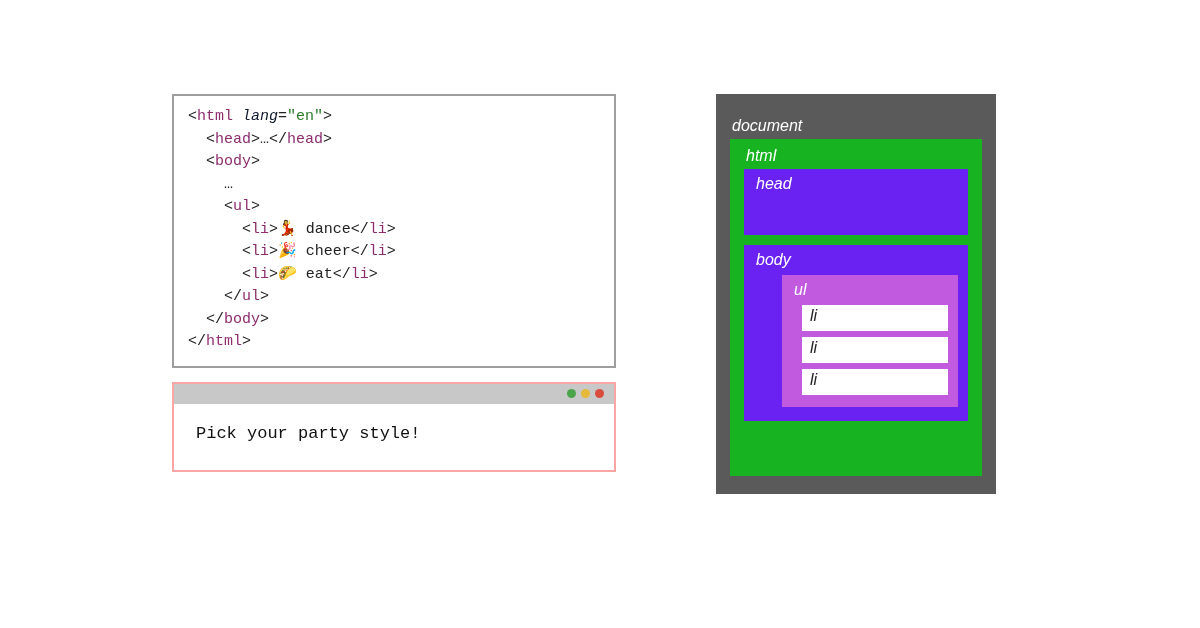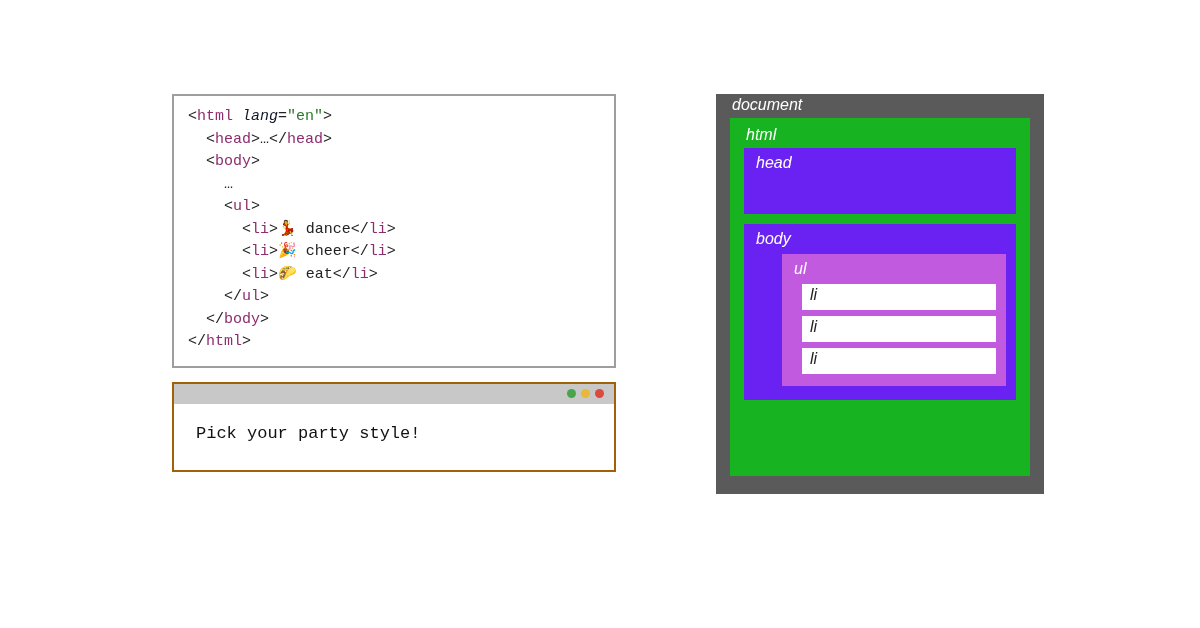--- a/index.html
+++ b/index.html
@@ -30,21 +30,21 @@
     white-space: pre;
   }
 
   .t-brack { color: #222; }
   .t-tag   { color: #8e2d6e; }   
   .t-attr  { color: #0f172a; font-style: italic; }
   .t-val   { color: #2a7a2a; }
 
   .browser-panel {
     margin-top: 14px;
-    border: 2px solid #a16207;
+    border: 2px solid #fca5a5;
     background: #ffffff;
   }
   .browser-bar {
     height: 20px;
     background: #c8c8c8;
     position: relative;
   }
   .dot { position: absolute; top: 5px; width: 9px; height: 9px; border-radius: 50%; }
   .dot.red   { right: 10px; background: #d94c3d; }
   .dot.yel   { right: 24px; background: #e6b93a; }
@@ -63,24 +63,24 @@
   .browser-body li {
     list-style: disc;
     margin-left: 14px;
   }
 
   
   .tree {
     position: absolute;
     left: 716px;
     top: 94px;
-    width: 328px;
+    width: 280px;
     height: 400px;
     background: #5a5a5a;
-    padding: 0 14px 16px 14px;
+    padding: 21px 14px 16px 14px;
     font-family: "Helvetica Neue", Arial, sans-serif;
     color: #fff;
     font-style: italic;
     font-size: 16px;
   }
   .tree .lbl { display: block; margin: 2px 0 4px 2px; }
 
   .box-html {
     background: #17b321;
     padding: 6px 14px 16px 14px;

